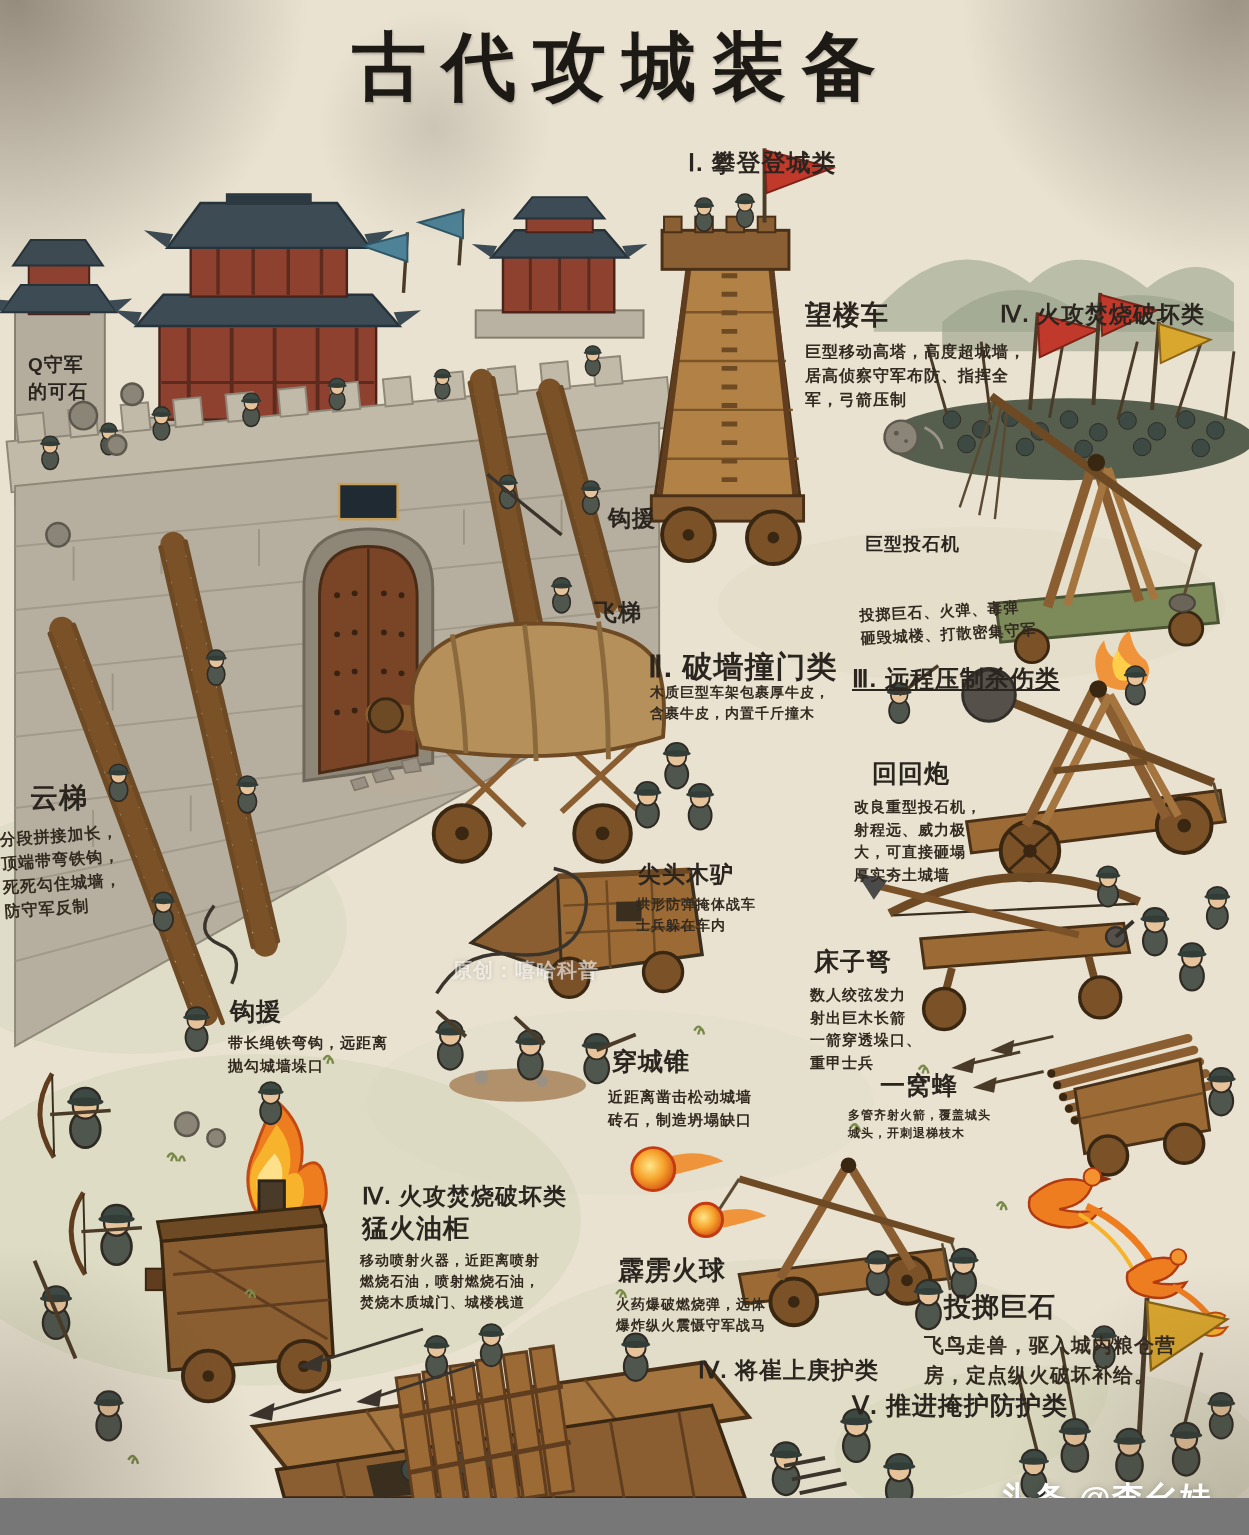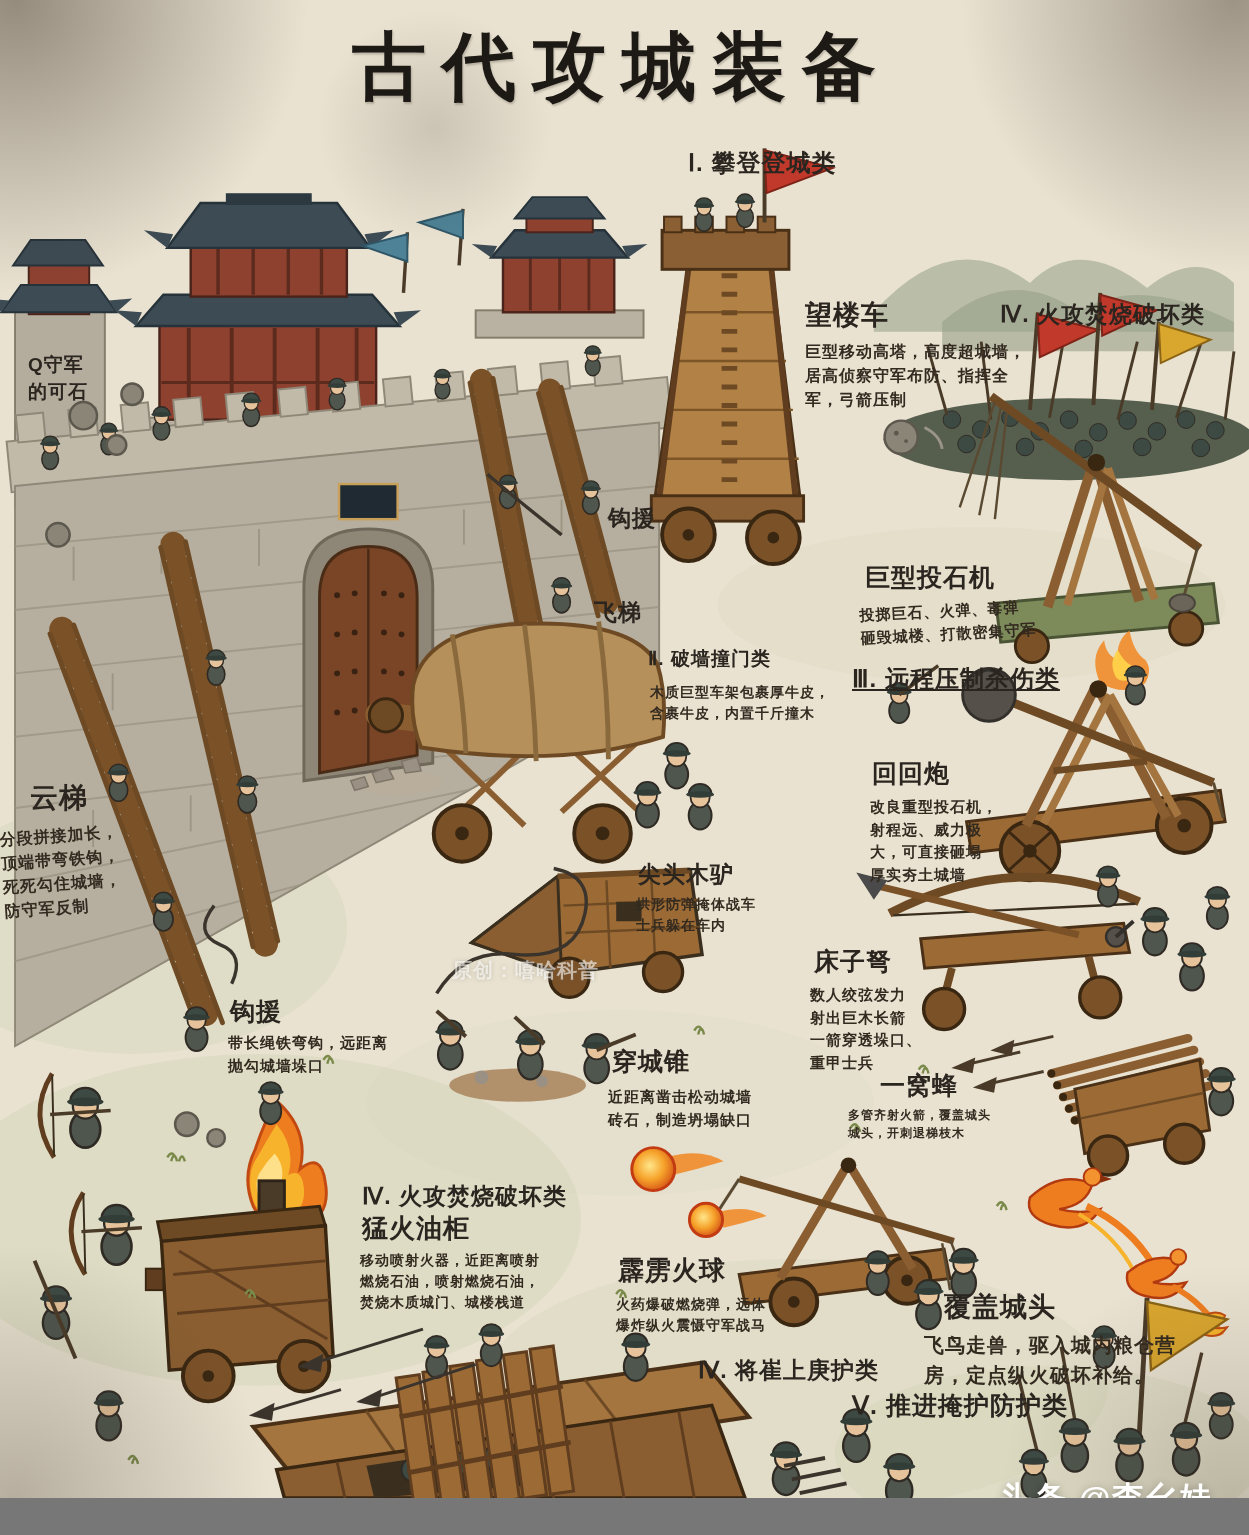--- a/index.html
+++ b/index.html
@@ -657,32 +657,32 @@
 军，弓箭压制</div>
 
   <div class="lbl cat" style="left:1000px;top:298px;font-size:23px;">Ⅳ. 火攻焚烧破坏类</div>
 
   <div class="lbl" style="left:28px;top:352px;font-size:19px;">Q守军
 的可石</div>
 
   <div class="lbl" style="left:608px;top:502px;font-size:23px;">钩援</div>
   <div class="lbl" style="left:594px;top:596px;font-size:23px;">飞梯</div>
 
-  <div class="lbl name" style="left:865px;top:560px;font-size:25px;">巨型投石机</div>
+  <div class="lbl name" style="left:865px;top:532px;font-size:18px;">巨型投石机</div>
   <div class="lbl desc small-desc" style="left:860px;top:600px;transform:rotate(-3deg);">投掷巨石、火弹、毒弹
 砸毁城楼、打散密集守军</div>
 
-  <div class="lbl cat" style="left:648px;top:646px;font-size:19px;">Ⅱ. 破墙撞门类</div>
+  <div class="lbl cat" style="left:648px;top:646px;font-size:30px;">Ⅱ. 破墙撞门类</div>
   <div class="lbl desc" style="left:650px;top:682px;font-size:14px;">木质巨型车架包裹厚牛皮，
 含裹牛皮，内置千斤撞木</div>
 
   <div class="lbl cat" style="left:852px;top:662px;text-decoration:underline;">Ⅲ. 远程压制杀伤类</div>
 
   <div class="lbl name" style="left:872px;top:756px;font-size:25px;">回回炮</div>
-  <div class="lbl desc small-desc" style="left:854px;top:796px;margin-left:16px;">改良重型投石机，
+  <div class="lbl desc small-desc" style="left:854px;top:796px;">改良重型投石机，
 射程远、威力极
 大，可直接砸塌
 厚实夯土城墙</div>
 
   <div class="lbl name" style="left:30px;top:778px;font-size:28px;">云梯</div>
   <div class="lbl desc" style="left:2px;top:824px;transform:rotate(-4deg);">分段拼接加长，
 顶端带弯铁钩，
 死死勾住城墙，
 防守军反制</div>
 
@@ -711,21 +711,21 @@
   <div class="lbl cat" style="left:362px;top:1180px;font-size:23px;">Ⅳ. 火攻焚烧破坏类</div>
   <div class="lbl name" style="left:362px;top:1210px;font-size:26px;">猛火油柜</div>
   <div class="lbl desc small-desc" style="left:360px;top:1250px;font-size:14px;">移动喷射火器，近距离喷射
 燃烧石油，喷射燃烧石油，
 焚烧木质城门、城楼栈道</div>
 
   <div class="lbl name" style="left:618px;top:1252px;font-size:26px;">霹雳火球</div>
   <div class="lbl desc small-desc" style="left:616px;top:1294px;font-size:14px;">火药爆破燃烧弹，远体
 爆炸纵火震慑守军战马</div>
 
-  <div class="lbl name" style="left:944px;top:1288px;font-size:27px;">覆盖城头</div>
+  <div class="lbl name" style="left:944px;top:1288px;font-size:27px;">投掷巨石</div>
   <div class="lbl desc small-desc" style="left:924px;top:1330px;font-size:20px;">飞鸟走兽，驱入城内粮仓营
 房，定点纵火破坏补给。</div>
 
   <div class="lbl cat" style="left:698px;top:1354px;font-size:23px;">Ⅳ. 将崔上庚护类</div>
   <div class="lbl cat" style="left:852px;top:1388px;font-size:25px;">Ⅴ. 推进掩护防护类</div>
 
   <div class="lbl wm-center" style="left:452px;top:956px;">原创：嘻哈科普</div>
   <div class="lbl wm-tr" style="left:1000px;top:1476px;">头条 @李幺妹</div>
   <div class="lbl wm-pink" style="left:32px;top:1496px;">字与文字里的</div>
 

